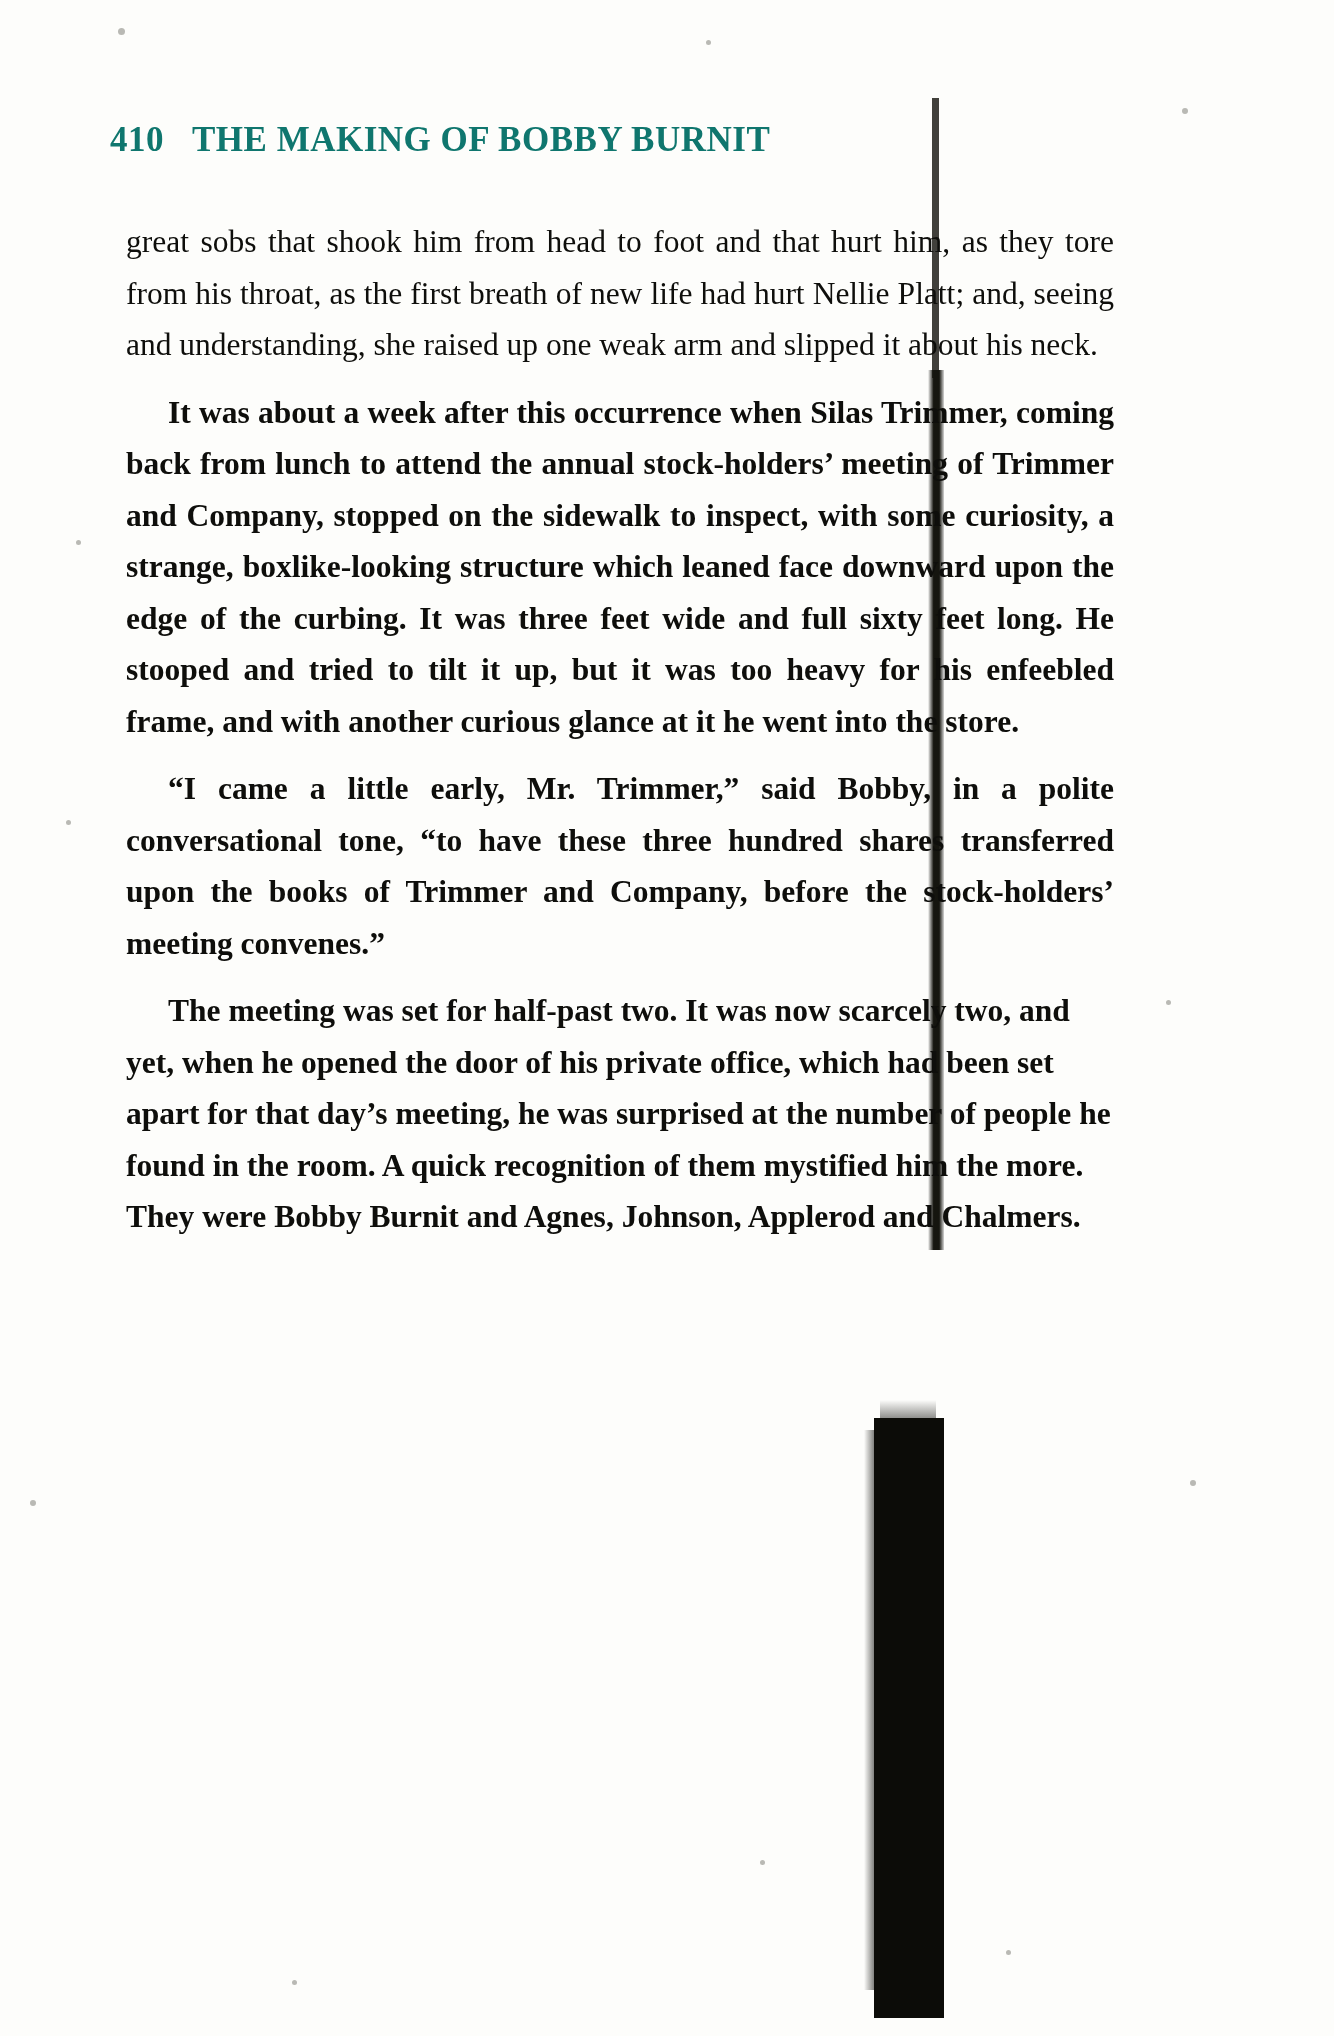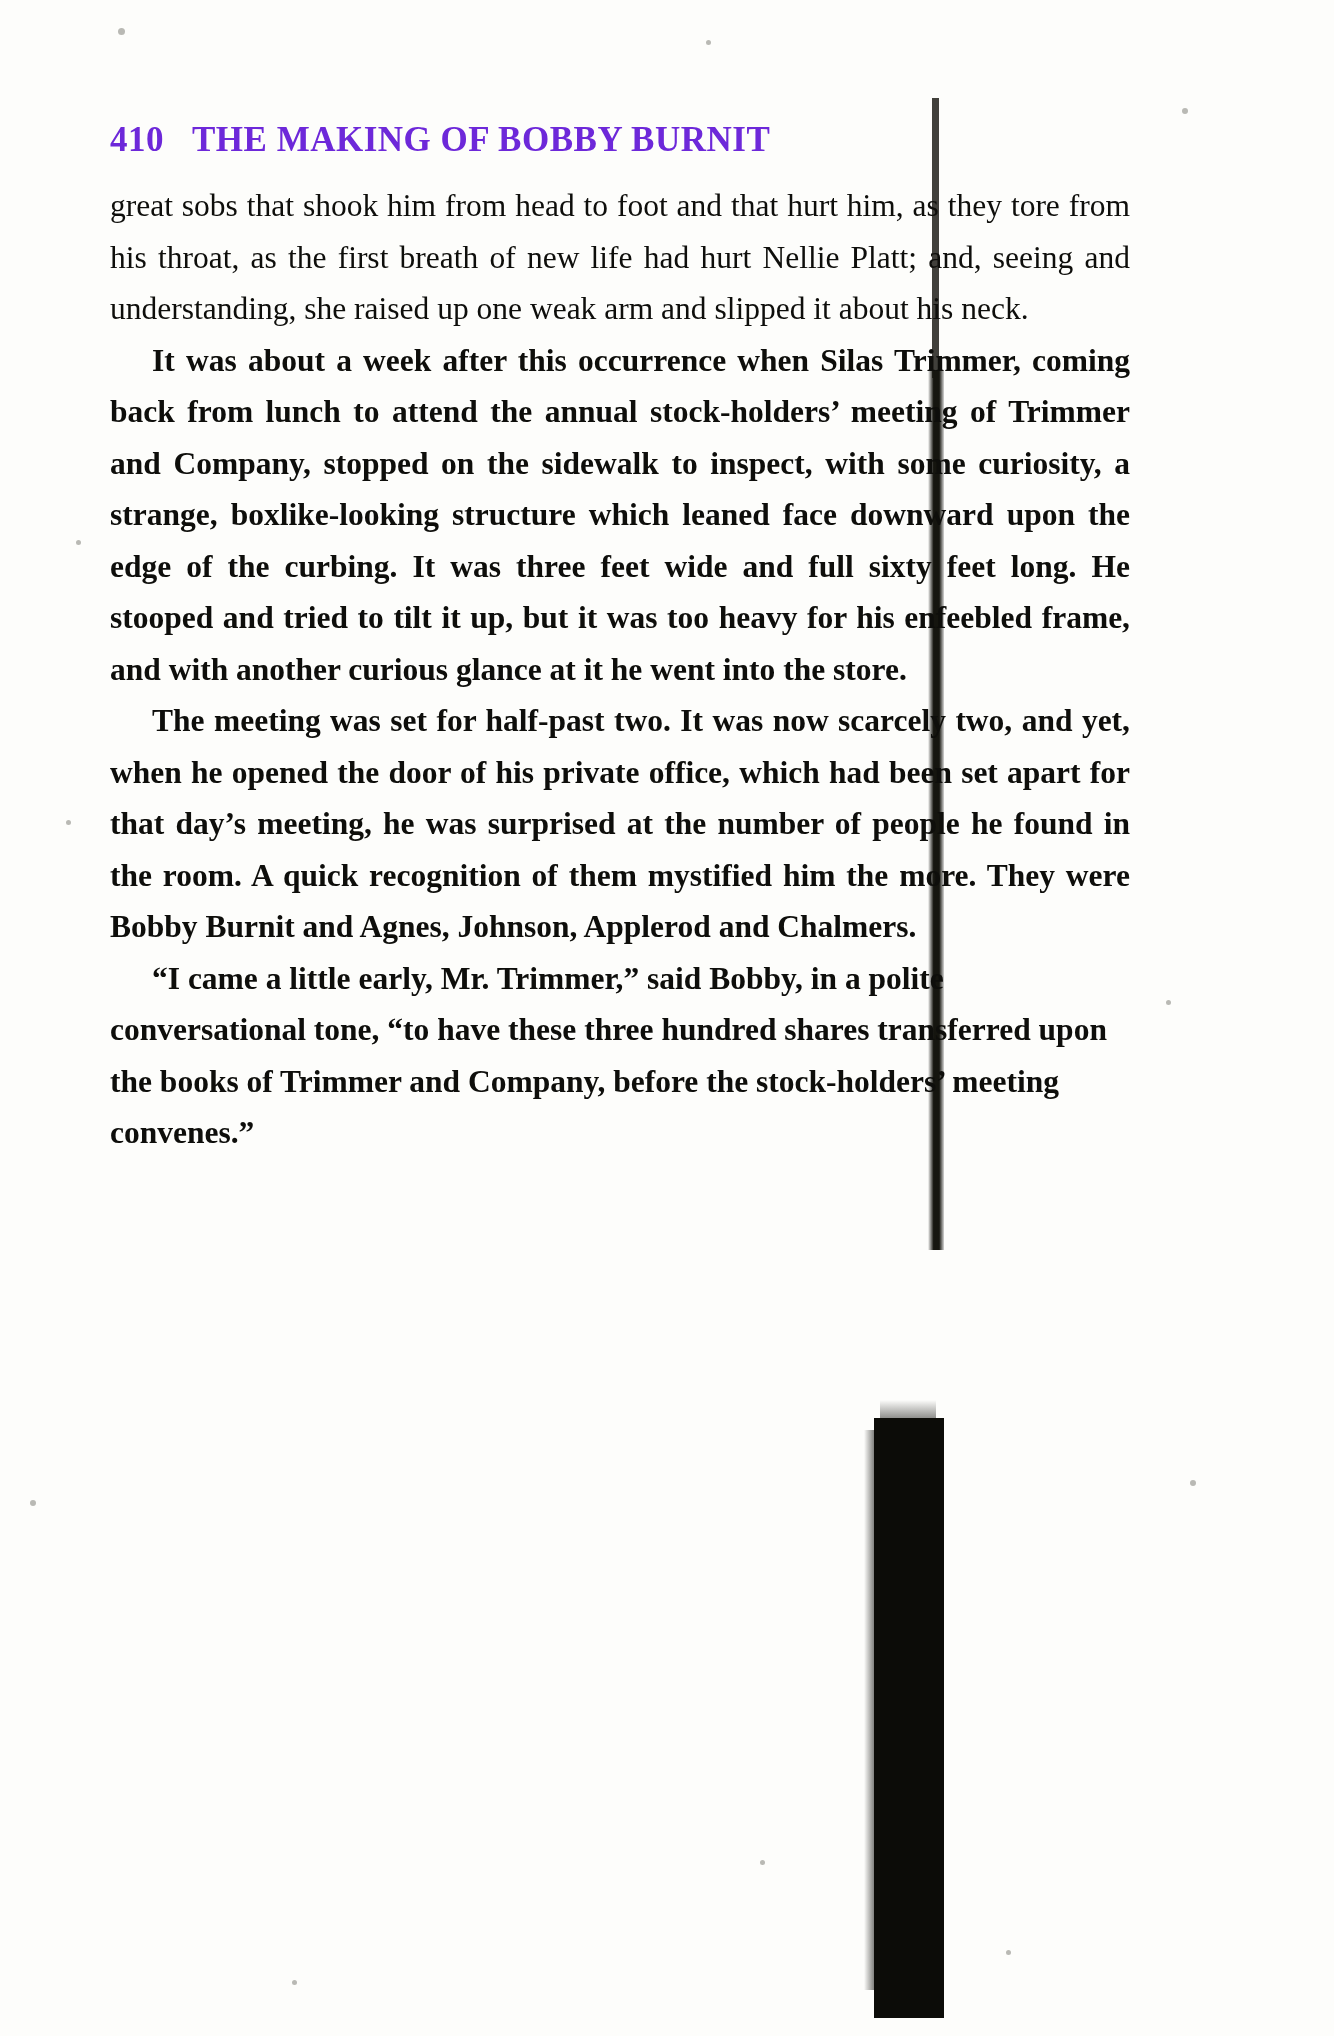--- a/index.html
+++ b/index.html
@@ -78,36 +78,36 @@
     position: absolute;
     left: 110px;
     top: 120px;
     width: 1020px;
   }
 
   .page-head {
     font-size: 35px;
     font-weight: bold;
     letter-spacing: 0.5px;
-    color: #6d28d9;
-    margin: 0 0 20px 0;
+    color: #0f766e;
+    margin: 0 0 56px 0;
     white-space: nowrap;
   }
   .page-head .folio { margin-right: 28px; }
 
   .body-text {
     font-size: 31.5px;
     line-height: 51.5px;
     color: #0e0e0b;
     text-align: justify;
     text-justify: inter-word;
     hyphens: manual;
   }
   .body-text p {
-    margin: 0;
+    margin: 16px;
     text-indent: 0;
   }
   .body-text p + p {
     text-indent: 42px;
     font-weight: bold;
   }
   .body-text p:last-child {
     text-align: left;
   }
 </style>
@@ -135,18 +135,18 @@
 
   <div class="content">
 
     <h1 class="page-head">
       <span class="folio">410</span><span>THE MAKING OF BOBBY BURNIT</span>
     </h1>
 
     <div class="body-text">
       <p>great sobs that shook him from head to foot and that hurt him, as they tore from his throat, as the first breath of new life had hurt Nellie Platt; and, seeing and understanding, she raised up one weak arm and slipped it about his neck.</p>
       <p>It was about a week after this occurrence when Silas Trimmer, coming back from lunch to attend the annual stock-holders’ meeting of Trimmer and Company, stopped on the sidewalk to inspect, with some curiosity, a strange, boxlike-looking structure which leaned face downward upon the edge of the curbing. It was three feet wide and full sixty feet long. He stooped and tried to tilt it up, but it was too heavy for his enfeebled frame, and with another curious glance at it he went into the store.</p>
+      <p>“I came a little early, Mr. Trimmer,” said Bobby, in a polite conversational tone, “to have these three hundred shares transferred upon the books of Trimmer and Company, before the stock-holders’ meeting convenes.”</p>
       <p>The meeting was set for half-past two. It was now scarcely two, and yet, when he opened the door of his private office, which had been set apart for that day’s meeting, he was surprised at the number of people he found in the room. A quick recognition of them mystified him the more. They were Bobby Burnit and Agnes, Johnson, Applerod and Chalmers.</p>
-      <p>“I came a little early, Mr. Trimmer,” said Bobby, in a polite conversational tone, “to have these three hundred shares transferred upon the books of Trimmer and Company, before the stock-holders’ meeting convenes.”</p>
     </div>
 
   </div>
 </div>
 
 </body></html>

